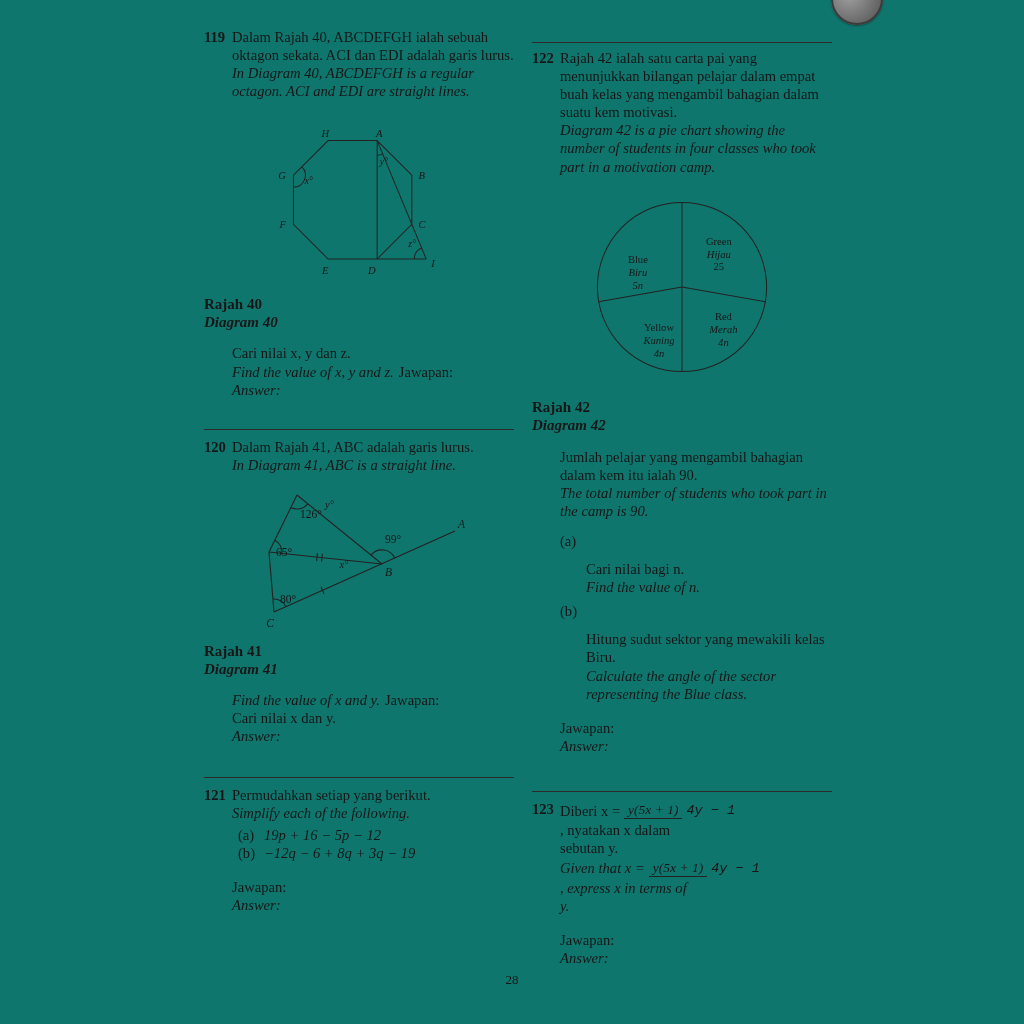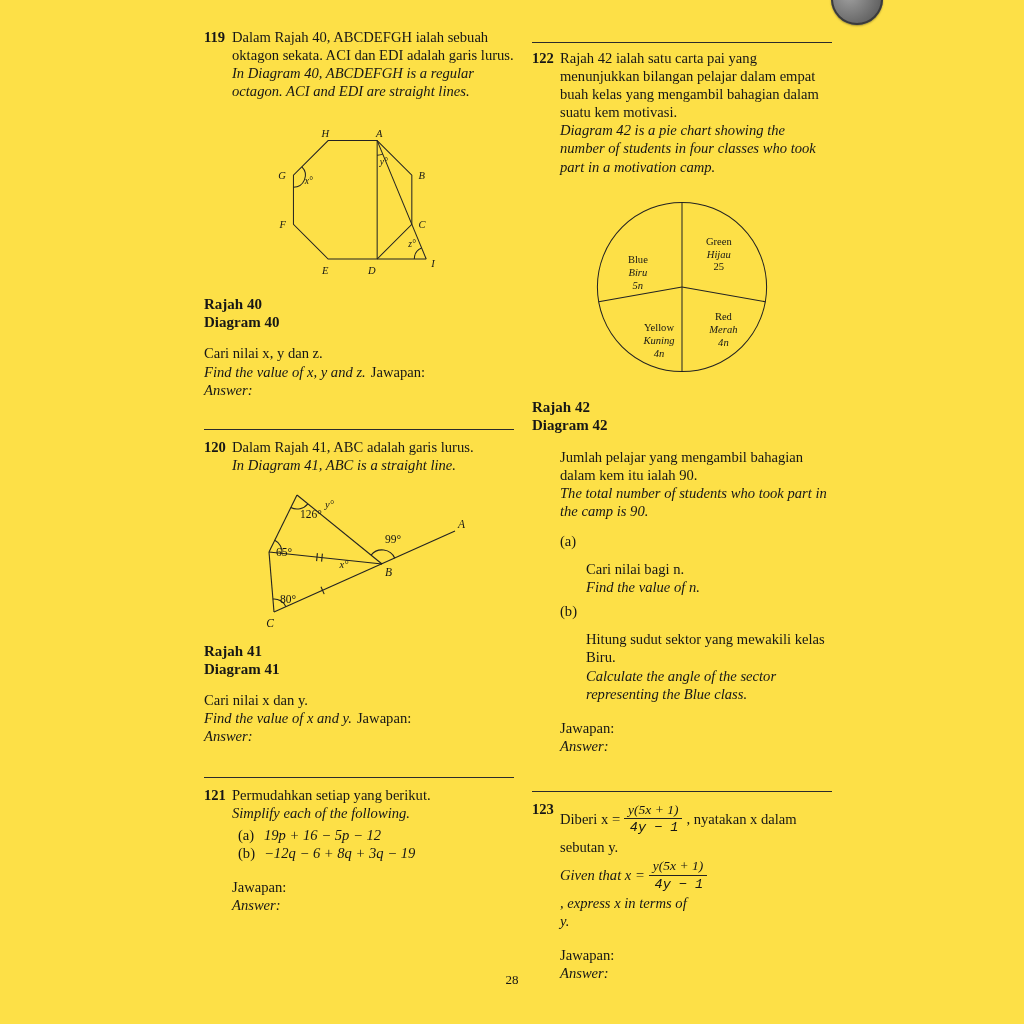--- a/index.html
+++ b/index.html
@@ -3,43 +3,43 @@
 <meta charset="utf-8">
 <style>
   * { margin:0; padding:0; box-sizing:border-box; }
   html,body { background:#ffffff; }
   body {
     width:1024px; height:1024px; position:relative;
     font-family:"Liberation Serif","DejaVu Serif",serif;
     color:#161616;
   }
   .page {
-    position:absolute; inset:0; background:#fde047; overflow:hidden;
+    position:absolute; inset:0; background:#0f766e; overflow:hidden;
     font-size:14.6px; line-height:1.24;
   }
   .corner-sticker {
     position:absolute; left:831px; top:-27px; width:52px; height:52px;
     border-radius:50%;
     background:radial-gradient(circle at 35% 42%, #a0a0a0, #4a4a4a);
     box-shadow:inset 0 0 0 2px #3b3b3b, 0 1px 2px rgba(0,0,0,.35);
   }
   .col { position:absolute; }
   .col-left  { left:204px; top:28px;  width:310px; }
   .col-right { left:532px; top:42px;  width:300px; }
 
   .q-row { display:flex; }
   .q-num { font-weight:bold; flex:0 0 28px; }
   .q-body { flex:1; }
   .en { font-style:italic; }
 
   .fig { text-align:center; margin-top:8px; }
   .caption { font-weight:bold; font-size:15px; line-height:1.2; margin-top:4px; }
-  .caption .cap-en { }
-
-  .task { margin-top:13px; }
+  .caption .cap-en { font-style:italic; }
+
+  .task { margin-left:28px; margin-top:13px; }
   .task .jaw { margin-left:5px; }
 
   .divider { border-top:1.4px solid #2b2b2b; width:100%; }
   .div-l1 { margin:30px 0 8px; }
   .div-l2 { margin:32px 0 8px; }
   .div-r0 { margin:0 0 6px; }
   .div-r1 { margin:36px 0 8px; }
 
   .items { margin:3px 0 0 6px; }
   .item { display:flex; }
@@ -47,21 +47,21 @@
   .item-body { flex:1;margin-top:28px; }
   .expr { font-style:italic; }
 
   .answer-block { margin-left:28px; margin-top:16px; }
   .note { margin-left:28px; margin-top:14px; }
   .sub-items { margin-left:28px; margin-top:12px; }
   .sub-item { display:flex; margin-top:6px; }
 
   .mathline { display:flex; align-items:center; flex-wrap:wrap; }
   .frac {
-    display:inline-flex; flex-direction:column; text-align:right;
+    display:inline-flex; flex-direction:row; text-align:left;
     font-style:italic; font-size:13.5px; line-height:1.15;
     margin:2px 4px; vertical-align:middle;
   }
   .frac .fnum { padding:0 4px 1px; border-bottom:1.2px solid #222; }
   .frac .fden { padding:1px 4px 0;font-family:Liberation Mono, monospace; }
 
   .page-number { position:absolute; left:0; right:0; top:972px; text-align:center; font-size:13px; }
 
   svg text { font-family:"Liberation Serif","DejaVu Serif",serif; font-size:11.5px; fill:#161616; }
   svg .lbl-it { font-style:italic; }
@@ -162,24 +162,24 @@
           <text x="133" y="94" text-anchor="start" class="lbl-it">B</text>
           <text x="18" y="145" text-anchor="middle" class="lbl-it">C</text>
         </svg>
       </div>
       <div class="caption">
         <div class="cap-ms">Rajah 41</div>
         <div class="cap-en">Diagram 41</div>
       </div>
 
       <div class="task">
-        <div>Cari nilai x dan y.</div>
         <div>
           <span class="en">Find the value of x and y.</span><span class="jaw">Jawapan:</span>
         </div>
+        <div>Cari nilai x dan y.</div>
         <div class="en">Answer:</div>
       </div>
     </section>
 
     <div class="divider div-l2"></div>
 
     <section>
       <div class="q-row">
         <div class="q-num">121</div>
         <div class="q-body">

